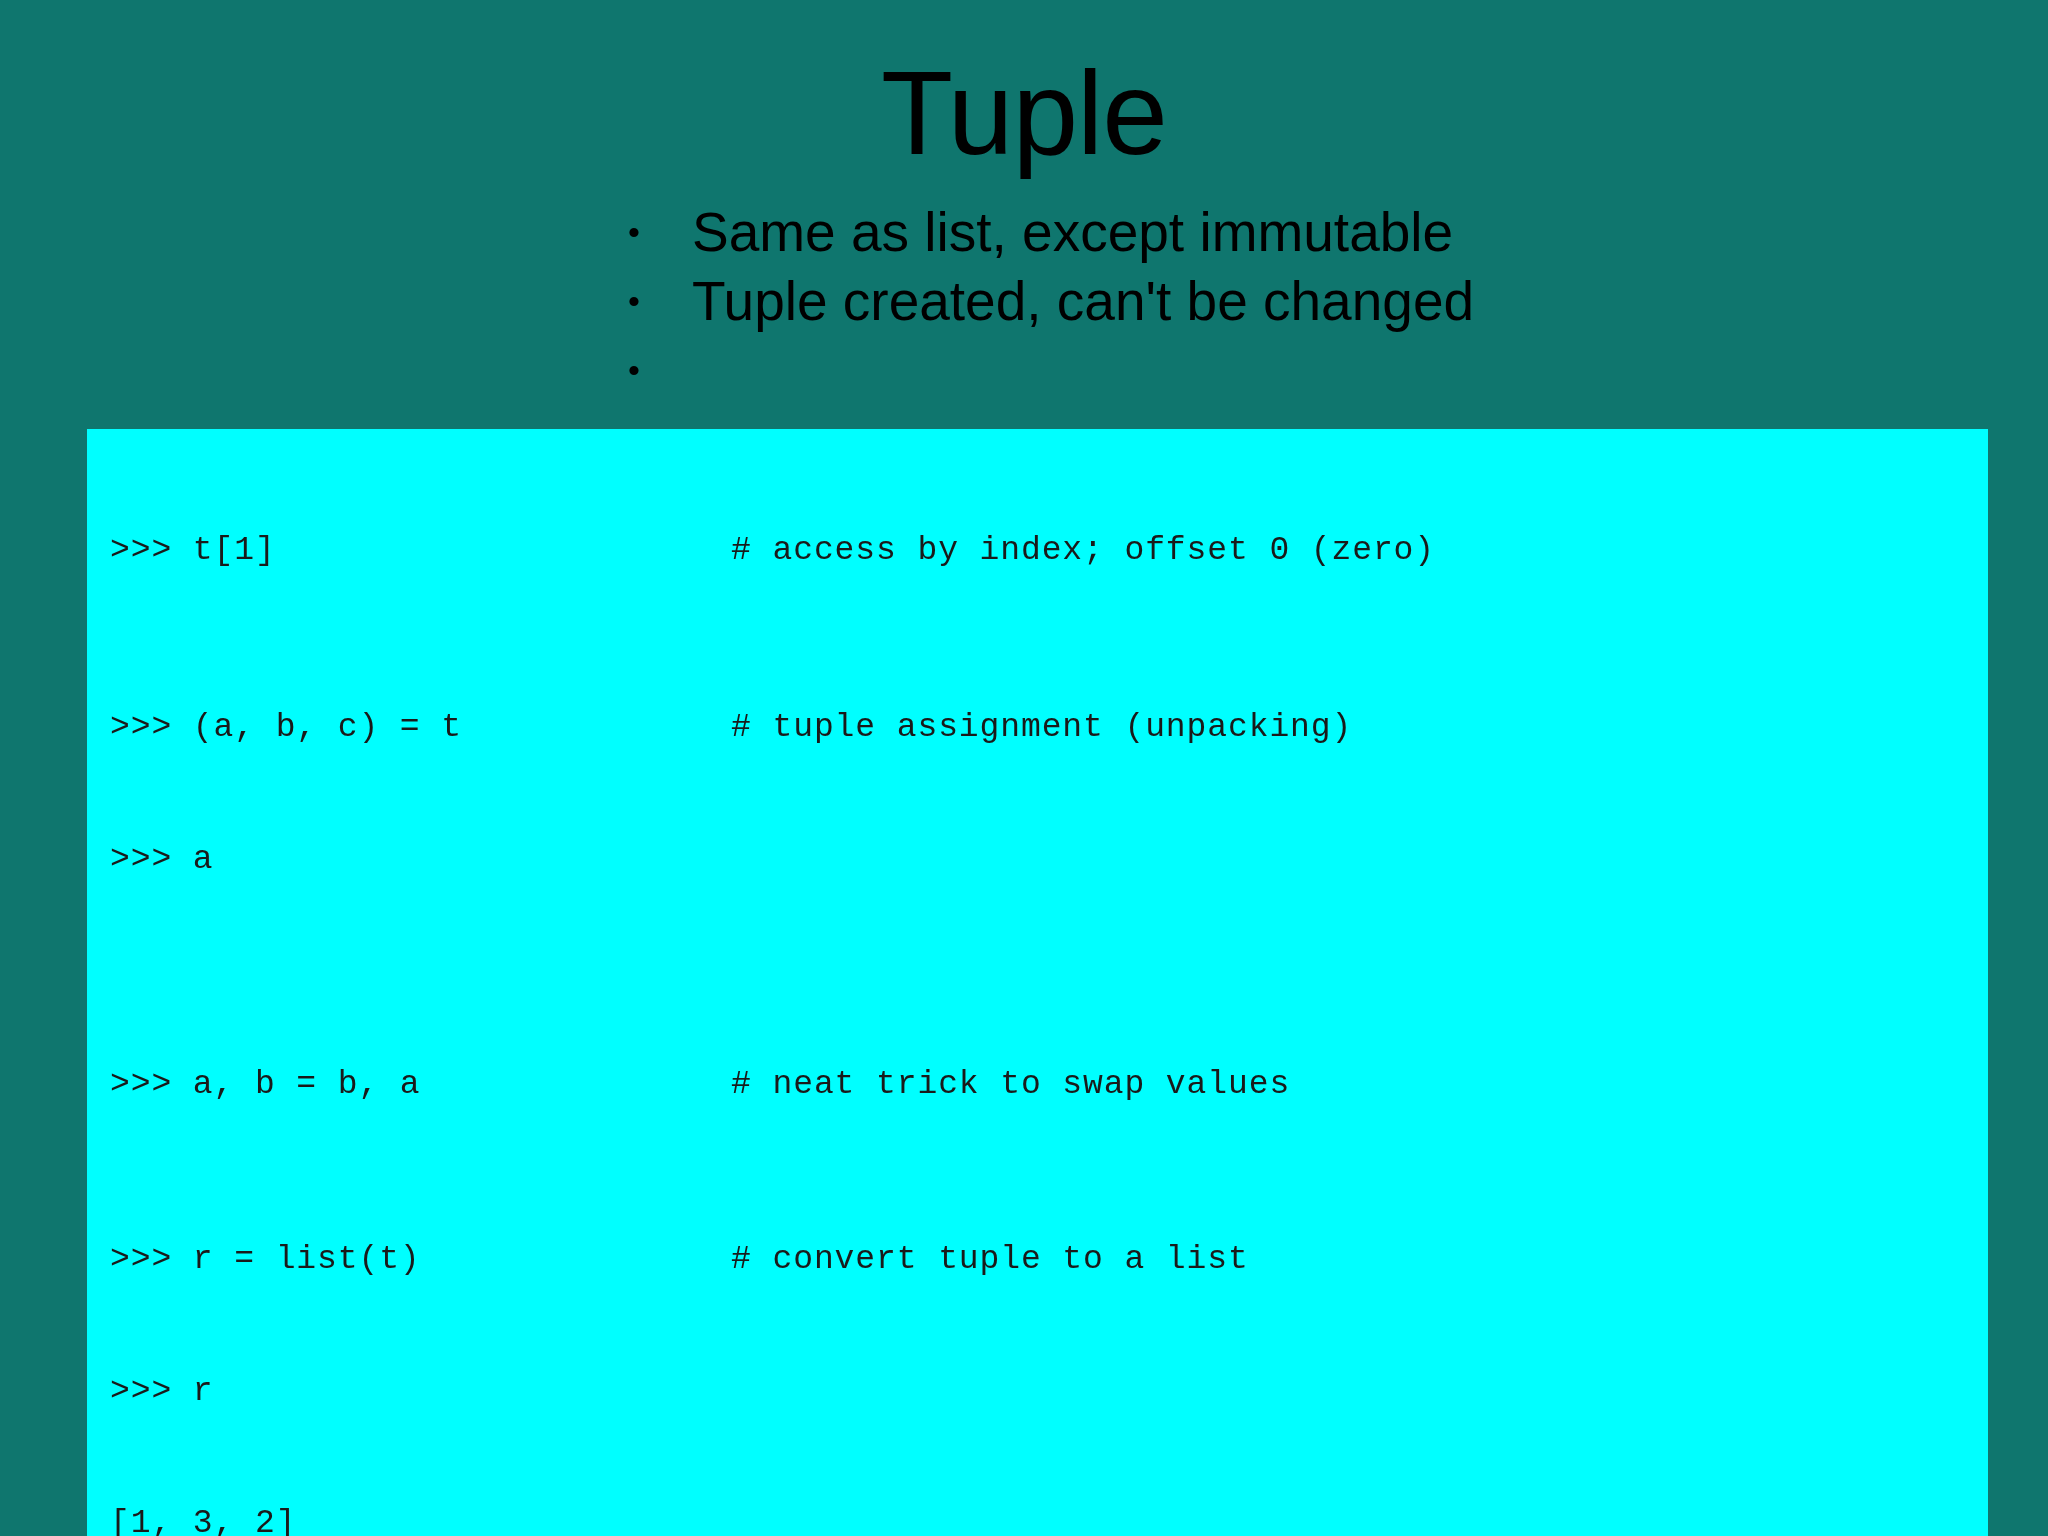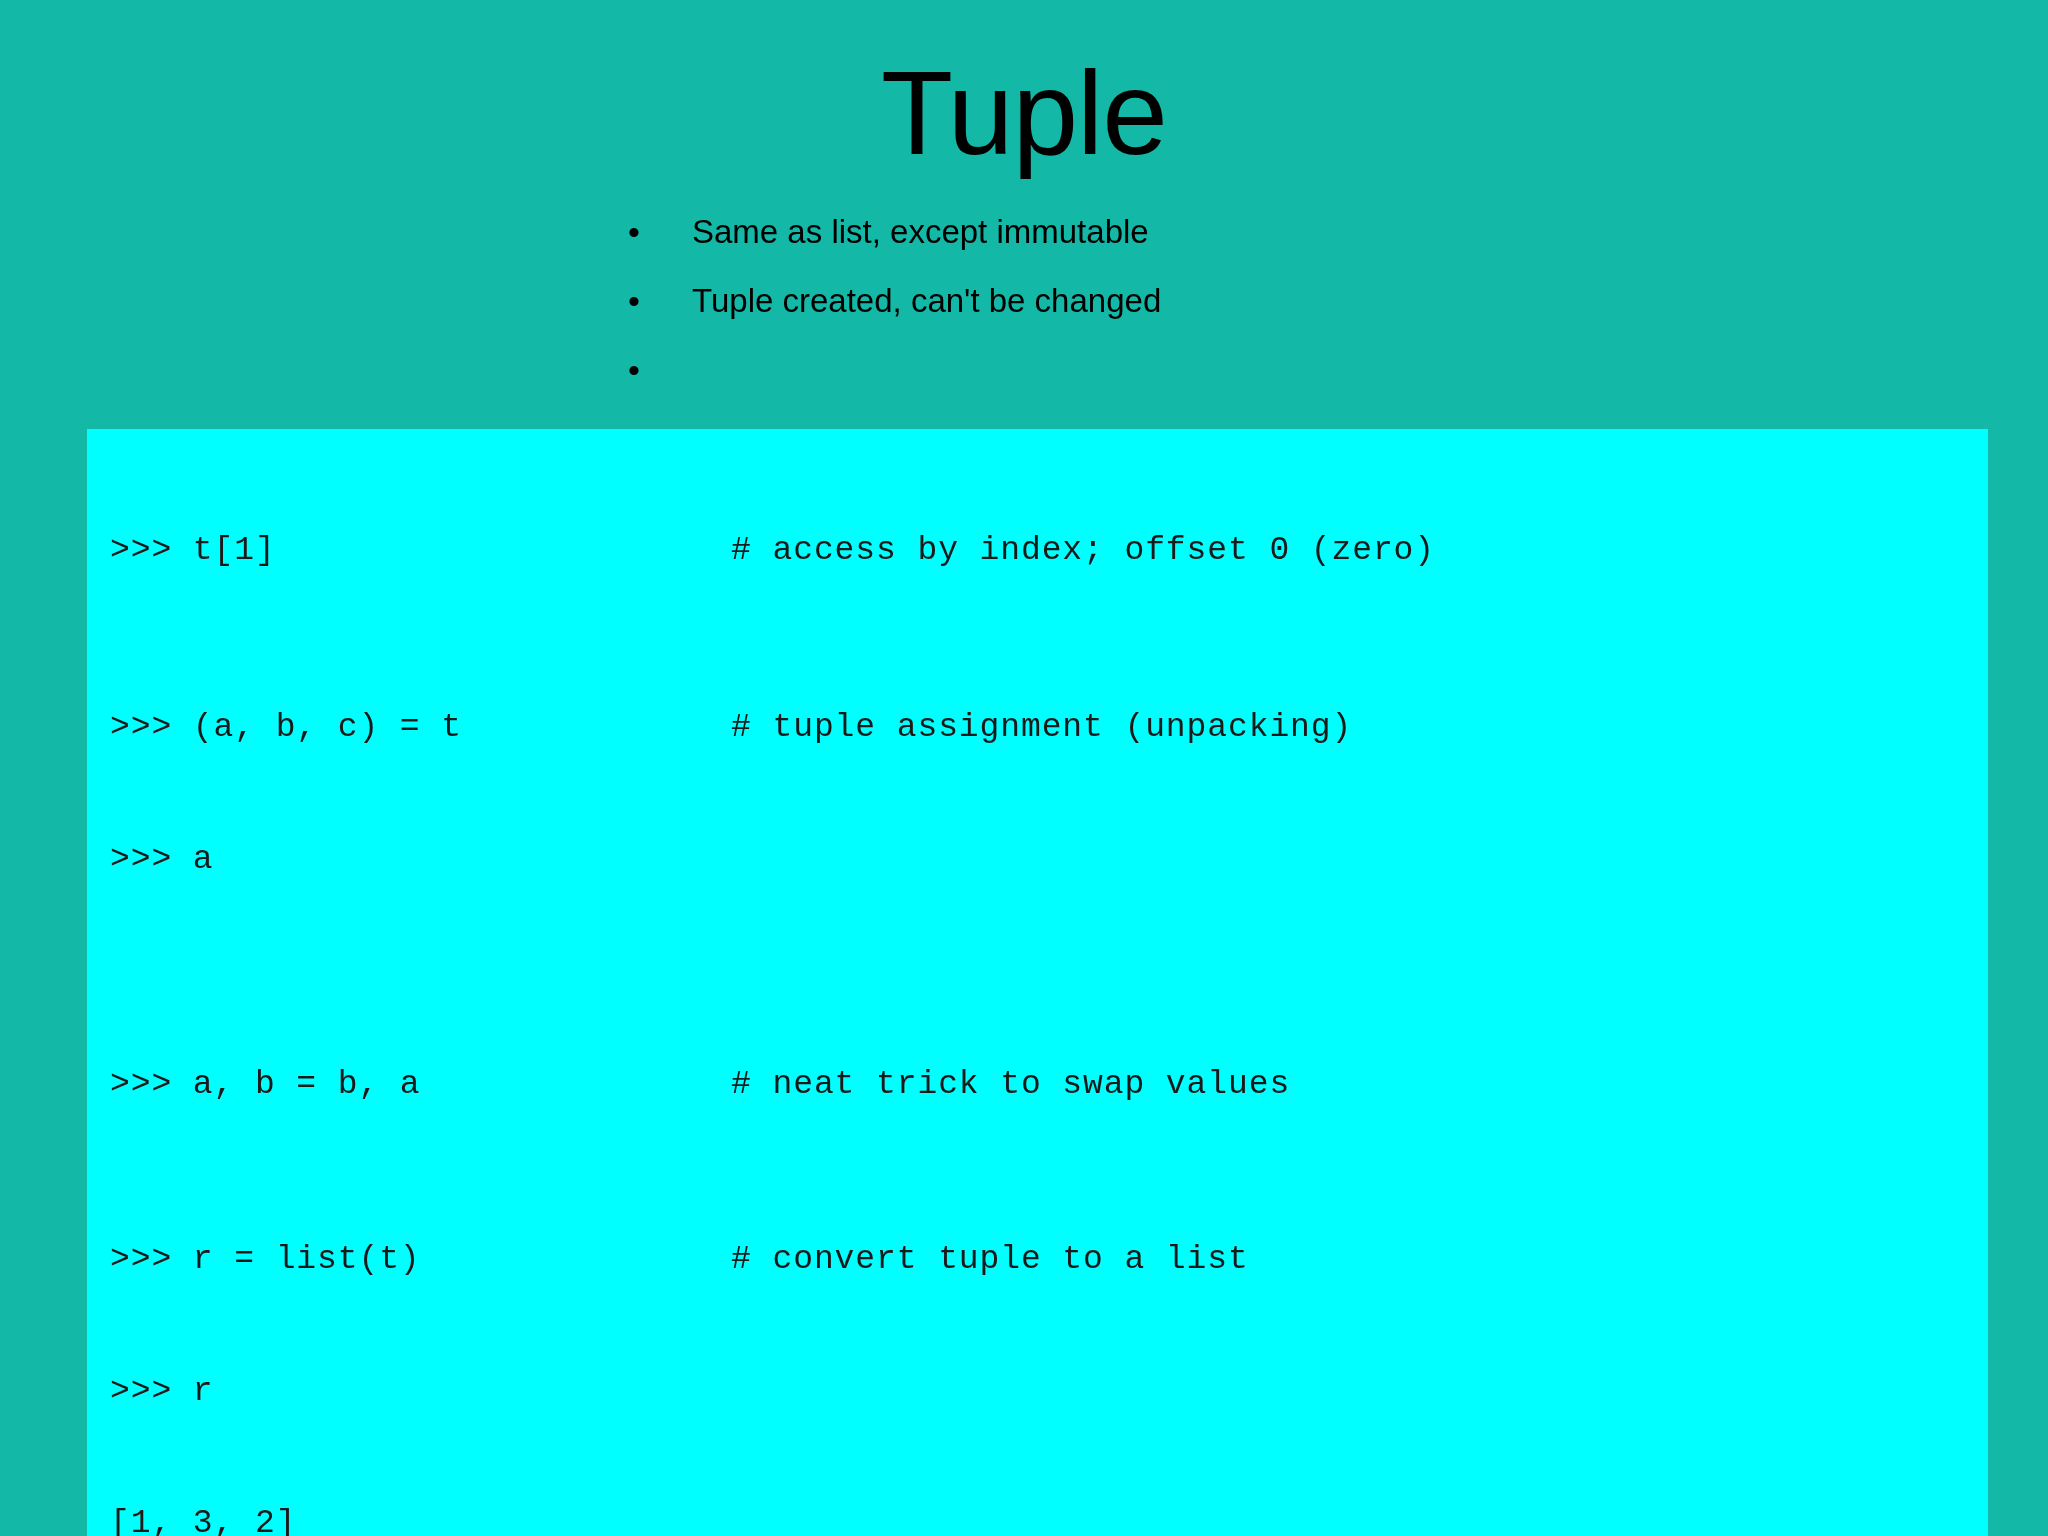--- a/index.html
+++ b/index.html
@@ -12,21 +12,21 @@
     height: 1536px;
     position: relative;
     overflow: hidden;
     font-family: "Liberation Sans", sans-serif;
     color: #000000;
   }
 
   #slide {
     position: absolute;
     inset: 0;
-    background: #14b8a6;
+    background: #0f766e;
   }
 
   #slide-title {
     position: absolute;
     top: 52px;
     left: 0;
     width: 2048px;
     text-align: center;
     font-family: "Liberation Sans", sans-serif;
     font-size: 118px;
@@ -57,21 +57,21 @@
     font-size: 34px;
     line-height: 52px;
     text-align: left;
     padding-left: 8px;
     box-sizing: border-box;
     color: #000000;
   }
 
   .bullet-text {
     font-family: "Liberation Sans", sans-serif;
-    font-size: 33px;
+    font-size: 55px;
     line-height: 52px;
     font-weight: 400;
     color: #000000;
     white-space: nowrap;
   }
 
   .code-block {
     position: absolute;
     left: 87px;
     width: 1901px;

